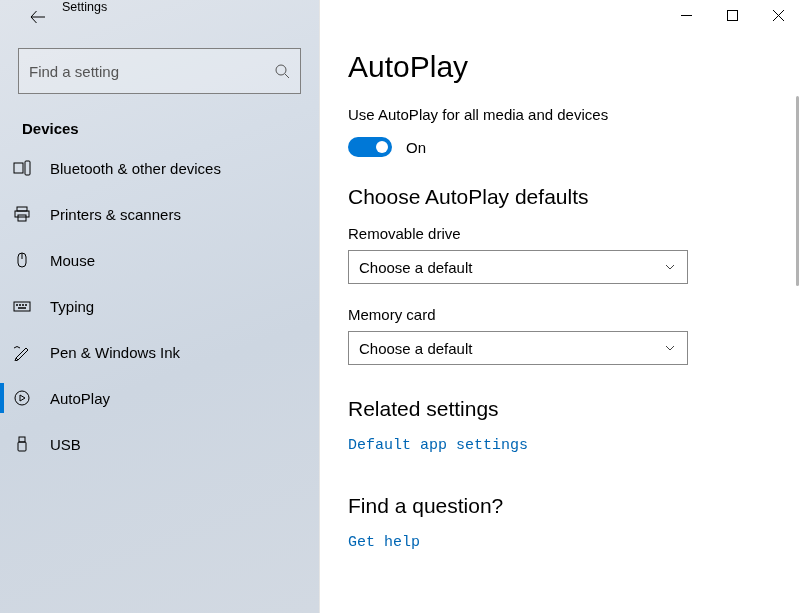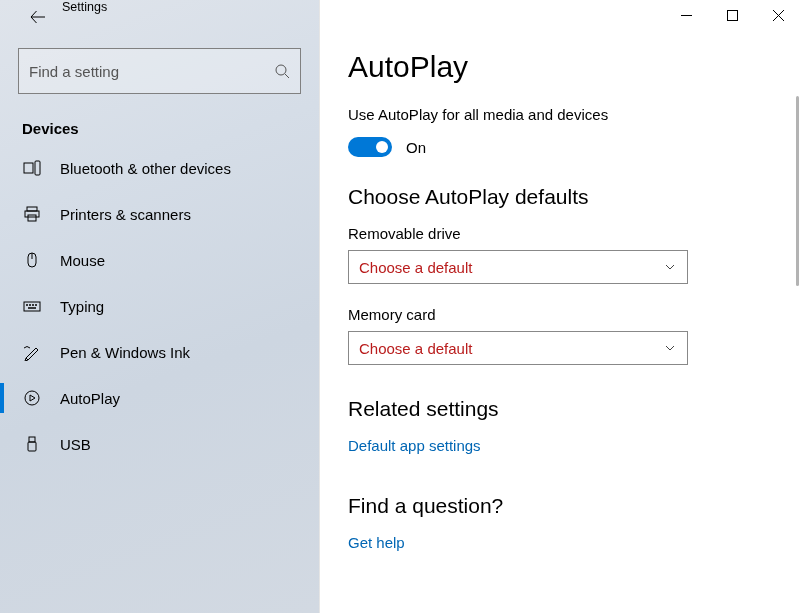--- a/index.html
+++ b/index.html
@@ -30,21 +30,21 @@
     display:flex; align-items:center;
     padding: 0 10px;
   }
   .search-box input {
     flex:1; border:none; outline:none; background:transparent;
     font-size:15px; color:#555;
   }
   .search-box input::placeholder { color:#555; }
   .group-header { font-size:15px; font-weight:600; color:#000; margin:26px 0 8px 22px; }
   .nav-item {
-    display:flex; align-items:center; height:46px; padding-left:22px; cursor:pointer; position:relative;
+    display:flex; align-items:center; height:46px; padding-left:12px; cursor:pointer; position:relative;
   }
   .nav-item .icon { width:20px; display:flex; justify-content:center; align-items:center; }
   .nav-item .lbl { font-size:15px; margin-left:18px; color:#000; }
   .nav-item.selected::before {
     content:""; position:absolute; left:0; top:8px; bottom:8px; width:4px; background:#0078d7;
   }
   .content { flex:1; padding: 50px 28px 0 28px; position:relative; overflow:hidden; }
   .scroll-indicator { position:absolute; right:2px; top:96px; width:3px; height:190px; background:#b3b3b3; border-radius:2px; }
   h1.page-title { font-size:30px; font-weight:400; color:#000; margin-bottom:22px; }
   .setting-label { font-size:15px; color:#000; margin-bottom:14px; }
@@ -56,22 +56,22 @@
     width:12px; height:12px; border-radius:50%; background:#fff; position:absolute; top:4px; right:4px;
   }
   .toggle-text { font-size:15px; margin-left:14px; }
   h2.section { font-size:21px; font-weight:400; color:#000; margin-bottom:16px; }
   .field-label { font-size:15px; color:#000; margin-top:6px; margin-bottom:8px; }
   .dropdown {
     width:340px; height:34px; border:1px solid #888; background:#fff;
     display:flex; align-items:center; justify-content:space-between;
     padding:0 10px; cursor:pointer; margin-bottom:22px;
   }
-  .dropdown .dd-text { font-size:15px; color:#b91c1c;text-align:right; }
-  .link { font-size:15px; color:#0066b4; cursor:pointer; margin-top:6px; display:block; }
+  .dropdown .dd-text { font-size:15px; color:#000000;text-align:right; }
+  .link { font-size:15px; color:#0066b4; cursor:pointer; margin-top:6px; display:block;font-family:Liberation Mono, monospace; }
   h2.section.spaced { margin-top:32px; }
   h2.section.spaced2 { margin-top:40px; }
   svg { display:block; }
 </style>
 </head>
 <body>
 
 <div class="window">
 
   <div class="sidebar">

